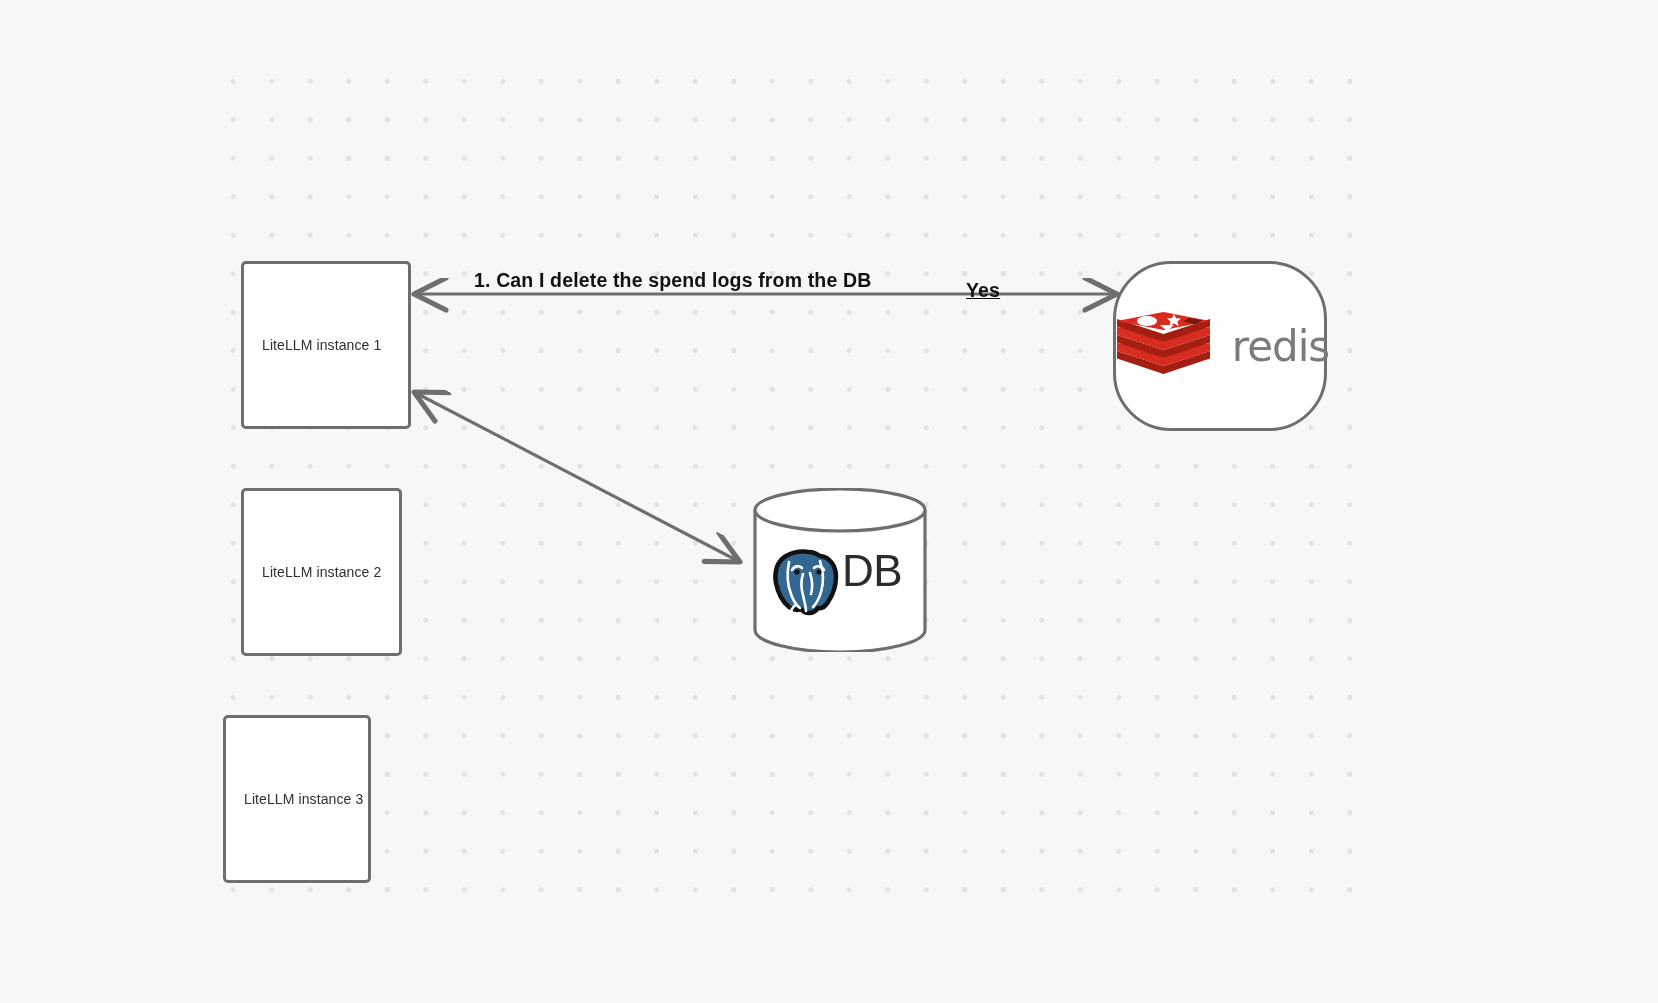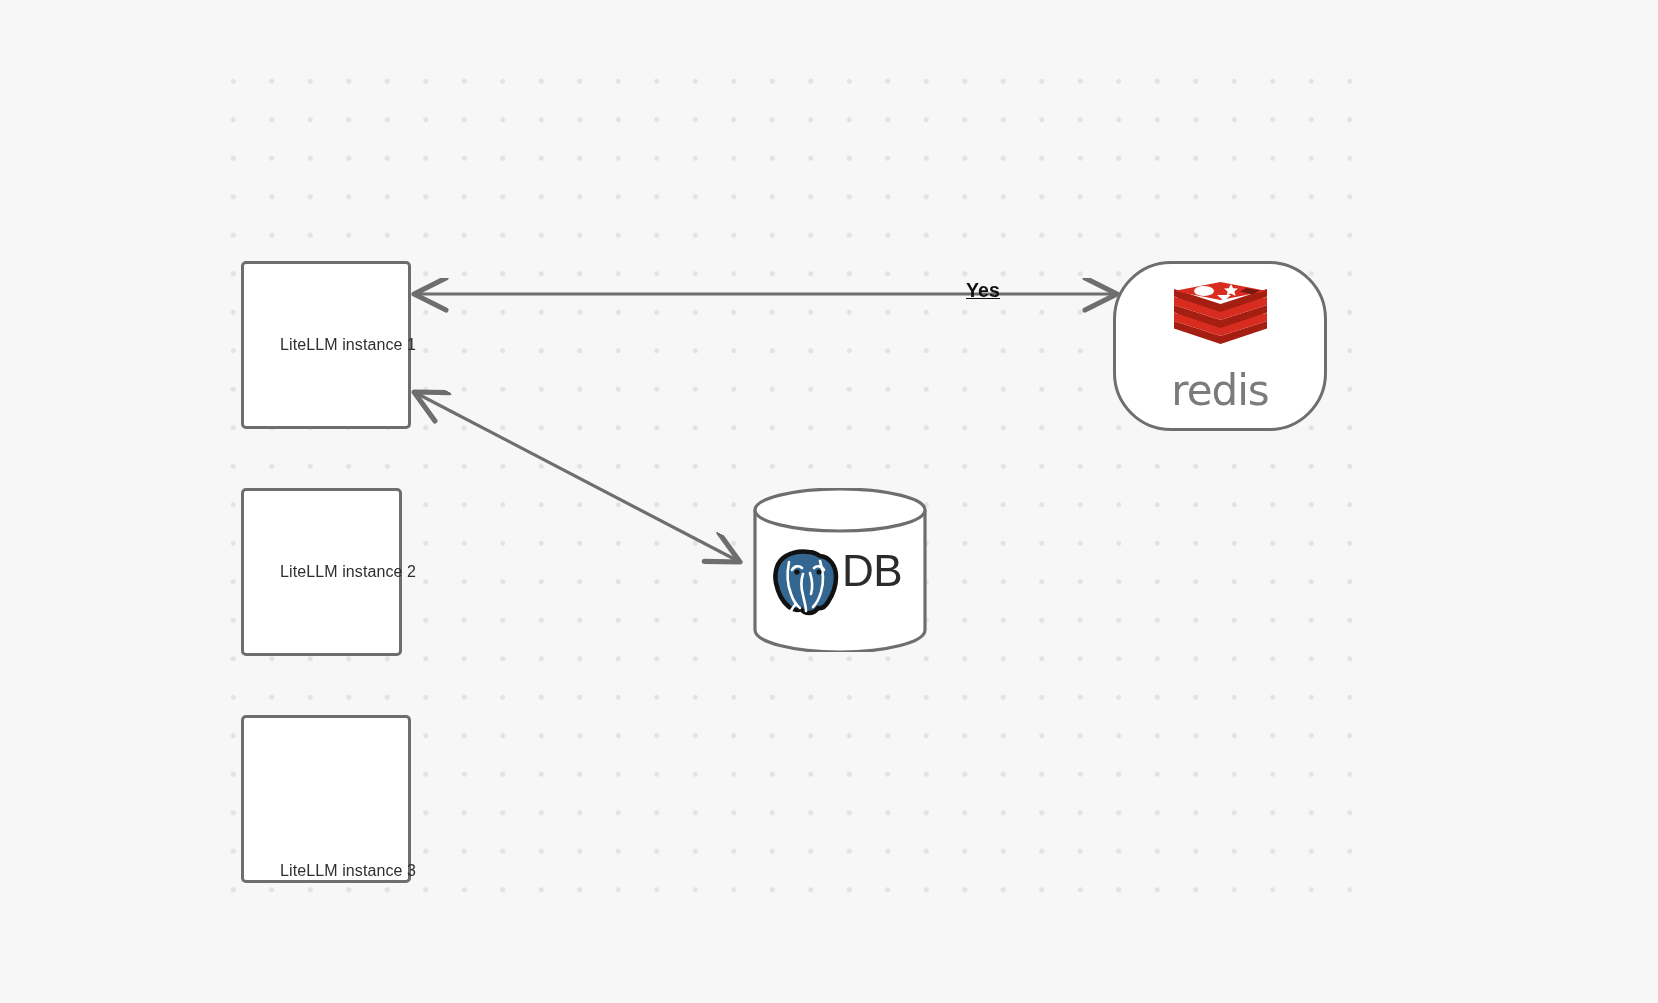--- a/index.html
+++ b/index.html
@@ -39,33 +39,32 @@
   }
   .instance-box {
     background: #ffffff;
     border: 3.2px solid #6e6e6e;
     border-radius: 5px;
     display: flex;
     align-items: center;
     justify-content: flex-start;
   }
   .instance-label {
-    font-size: 16px;
+    font-size: 14px;
     color: #2f2f2f;
     font-family: "Liberation Sans", sans-serif;
-    padding-left: 36px;
+    padding-left: 18px;
     letter-spacing: 0.1px;
     white-space: nowrap;
   }
   .redis-node {
     background: #ffffff;
     border: 3.2px solid #6e6e6e;
     border-radius: 58px;
     display: flex;
-    flex-direction: column;
     align-items: center;
     justify-content: center;
     gap: 16px;
   }
   .redis-wordmark {
     font-size: 42px;
     font-weight: 400;
     color: #7b7b7b;
     letter-spacing: -1px;
     font-family: "DejaVu Sans", sans-serif;
@@ -132,21 +131,21 @@
   </svg>
 
   <div class="node instance-box" style="left:241px; top:261px; width:170px; height:168px;">
     <span class="instance-label">LiteLLM instance 1</span>
   </div>
 
   <div class="node instance-box" style="left:241px; top:488px; width:161px; height:168px;">
     <span class="instance-label">LiteLLM instance 2</span>
   </div>
 
-  <div class="node instance-box" style="left:241px; top:715px; width:170px; height:168px;align-items:flex-end;">
+  <div class="node instance-box" style="left:223px; top:715px; width:148px; height:168px;">
     <span class="instance-label">LiteLLM instance 3</span>
   </div>
 
   <div class="node redis-node" style="left:1113px; top:261px; width:214px; height:170px;">
     <span style="display:block;">
       <svg width="105" height="68" viewBox="0 0 105 68" aria-hidden="true">
 
         <path d="M52.5 56 L6 41 L6 48.5 L52.5 64 L99 48.5 L99 41 Z" fill="#a41e11"></path>
         <path d="M52.5 41 L6 33 L6 41 L52.5 56 L99 41 L99 33 Z" fill="#d82c20"></path>
 
@@ -190,17 +189,18 @@
             <path d="M28 58 C24 62 22 66 23 69"></path>
           </g>
           <circle cx="29" cy="26" r="2.6" fill="#111111"></circle>
           <circle cx="51" cy="26" r="2.6" fill="#111111"></circle>
         </svg>
       </span>
       <span class="db-text">DB</span>
     </div>
   </div>
 
+  <div class="edge-label" style="left:474px; top:269px;">1.  Can I delete the spend logs from the DB</div>
 
   <div class="edge-label" style="left:966px; top:279px;text-decoration:underline;">Yes</div>
 
 
 </div>
 
 </body></html>

